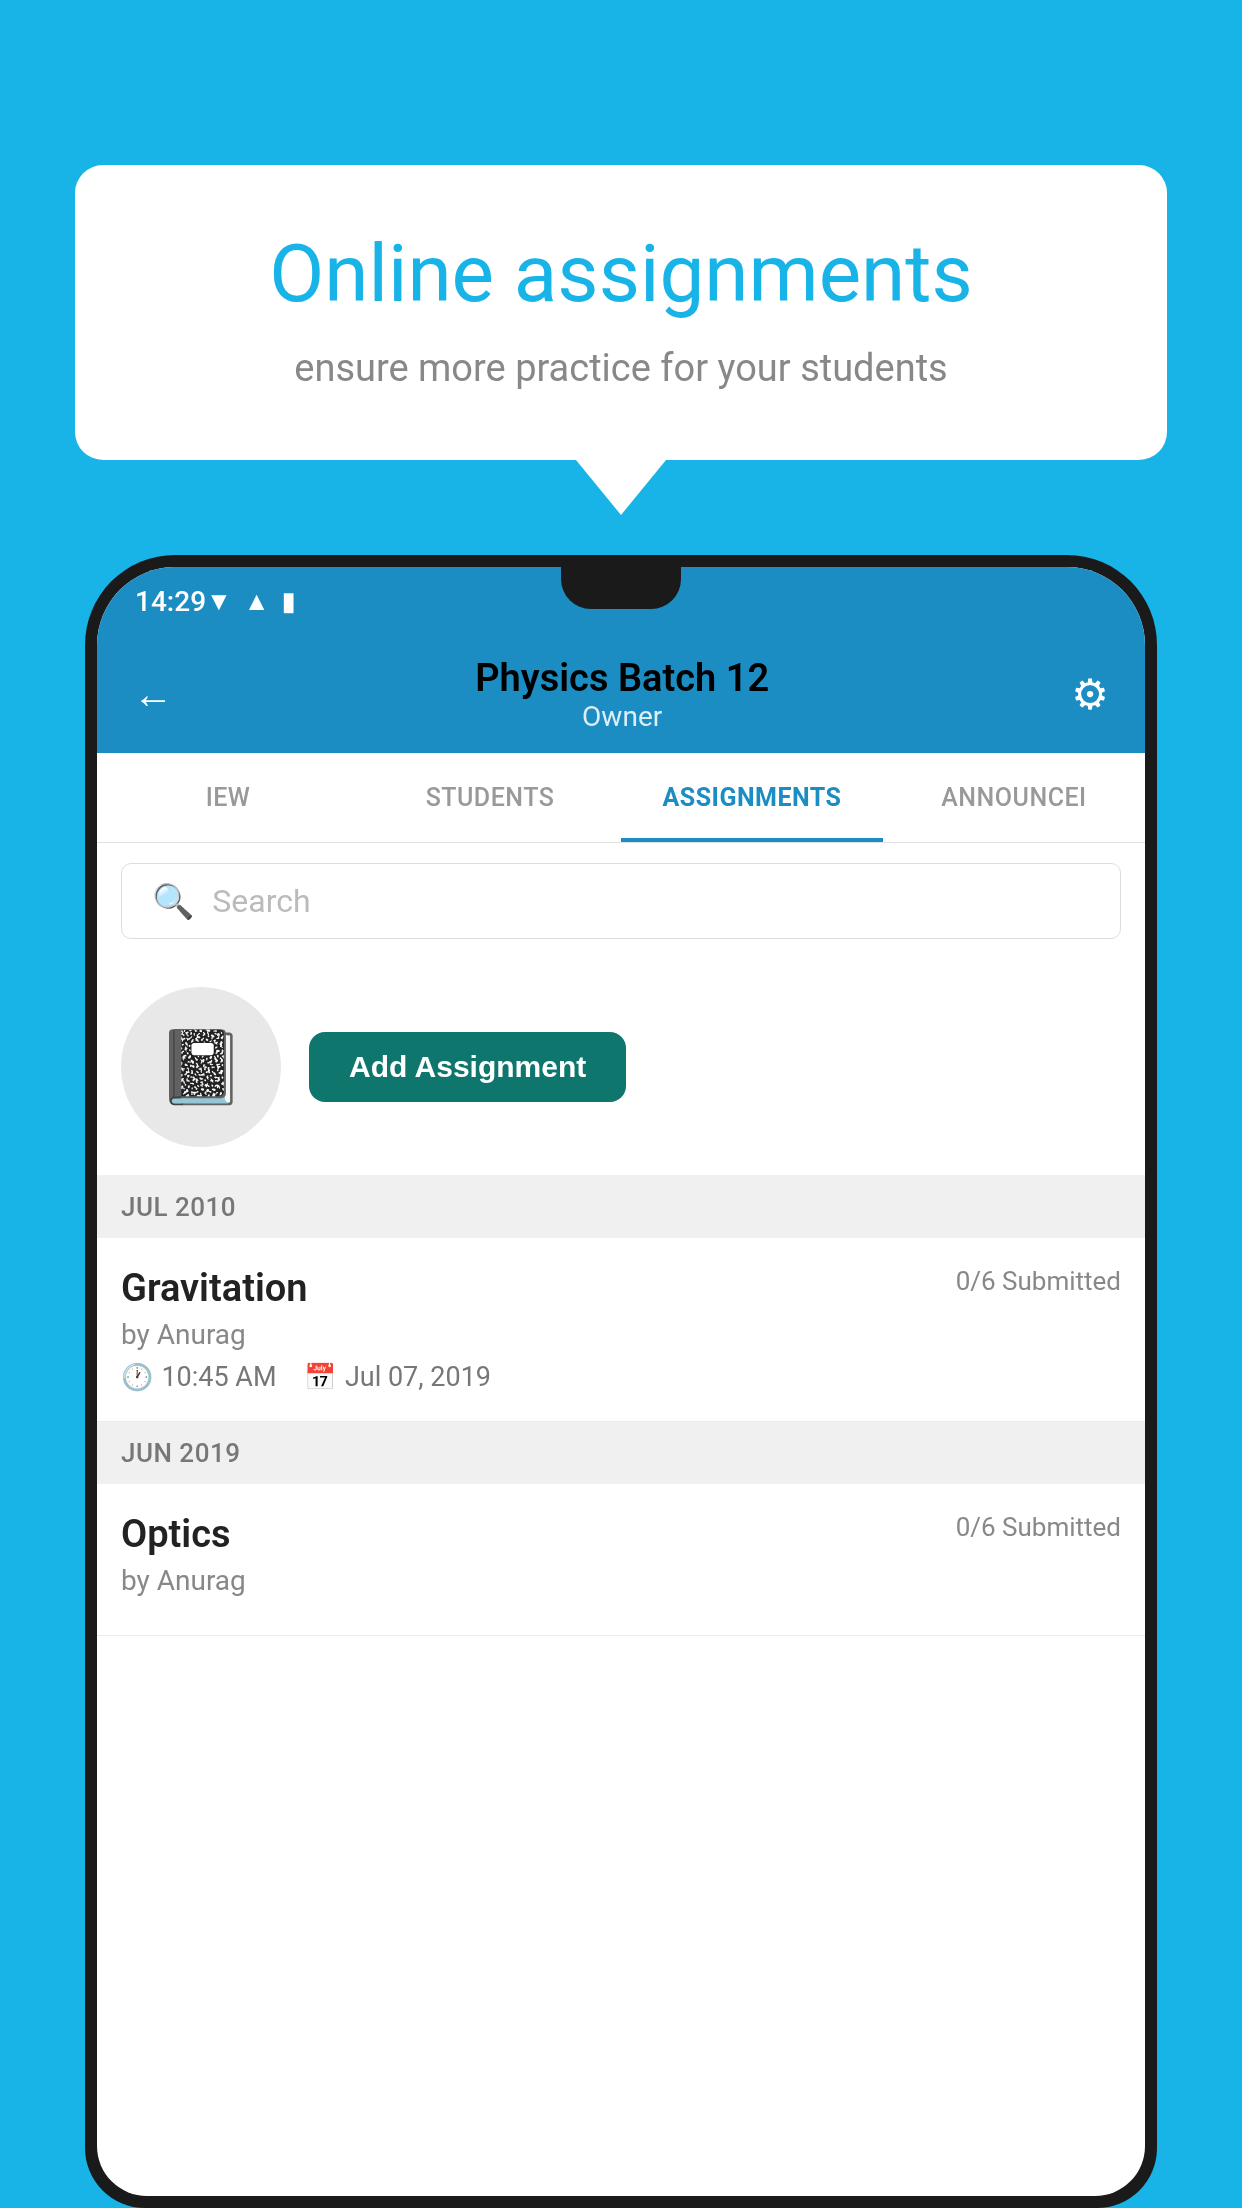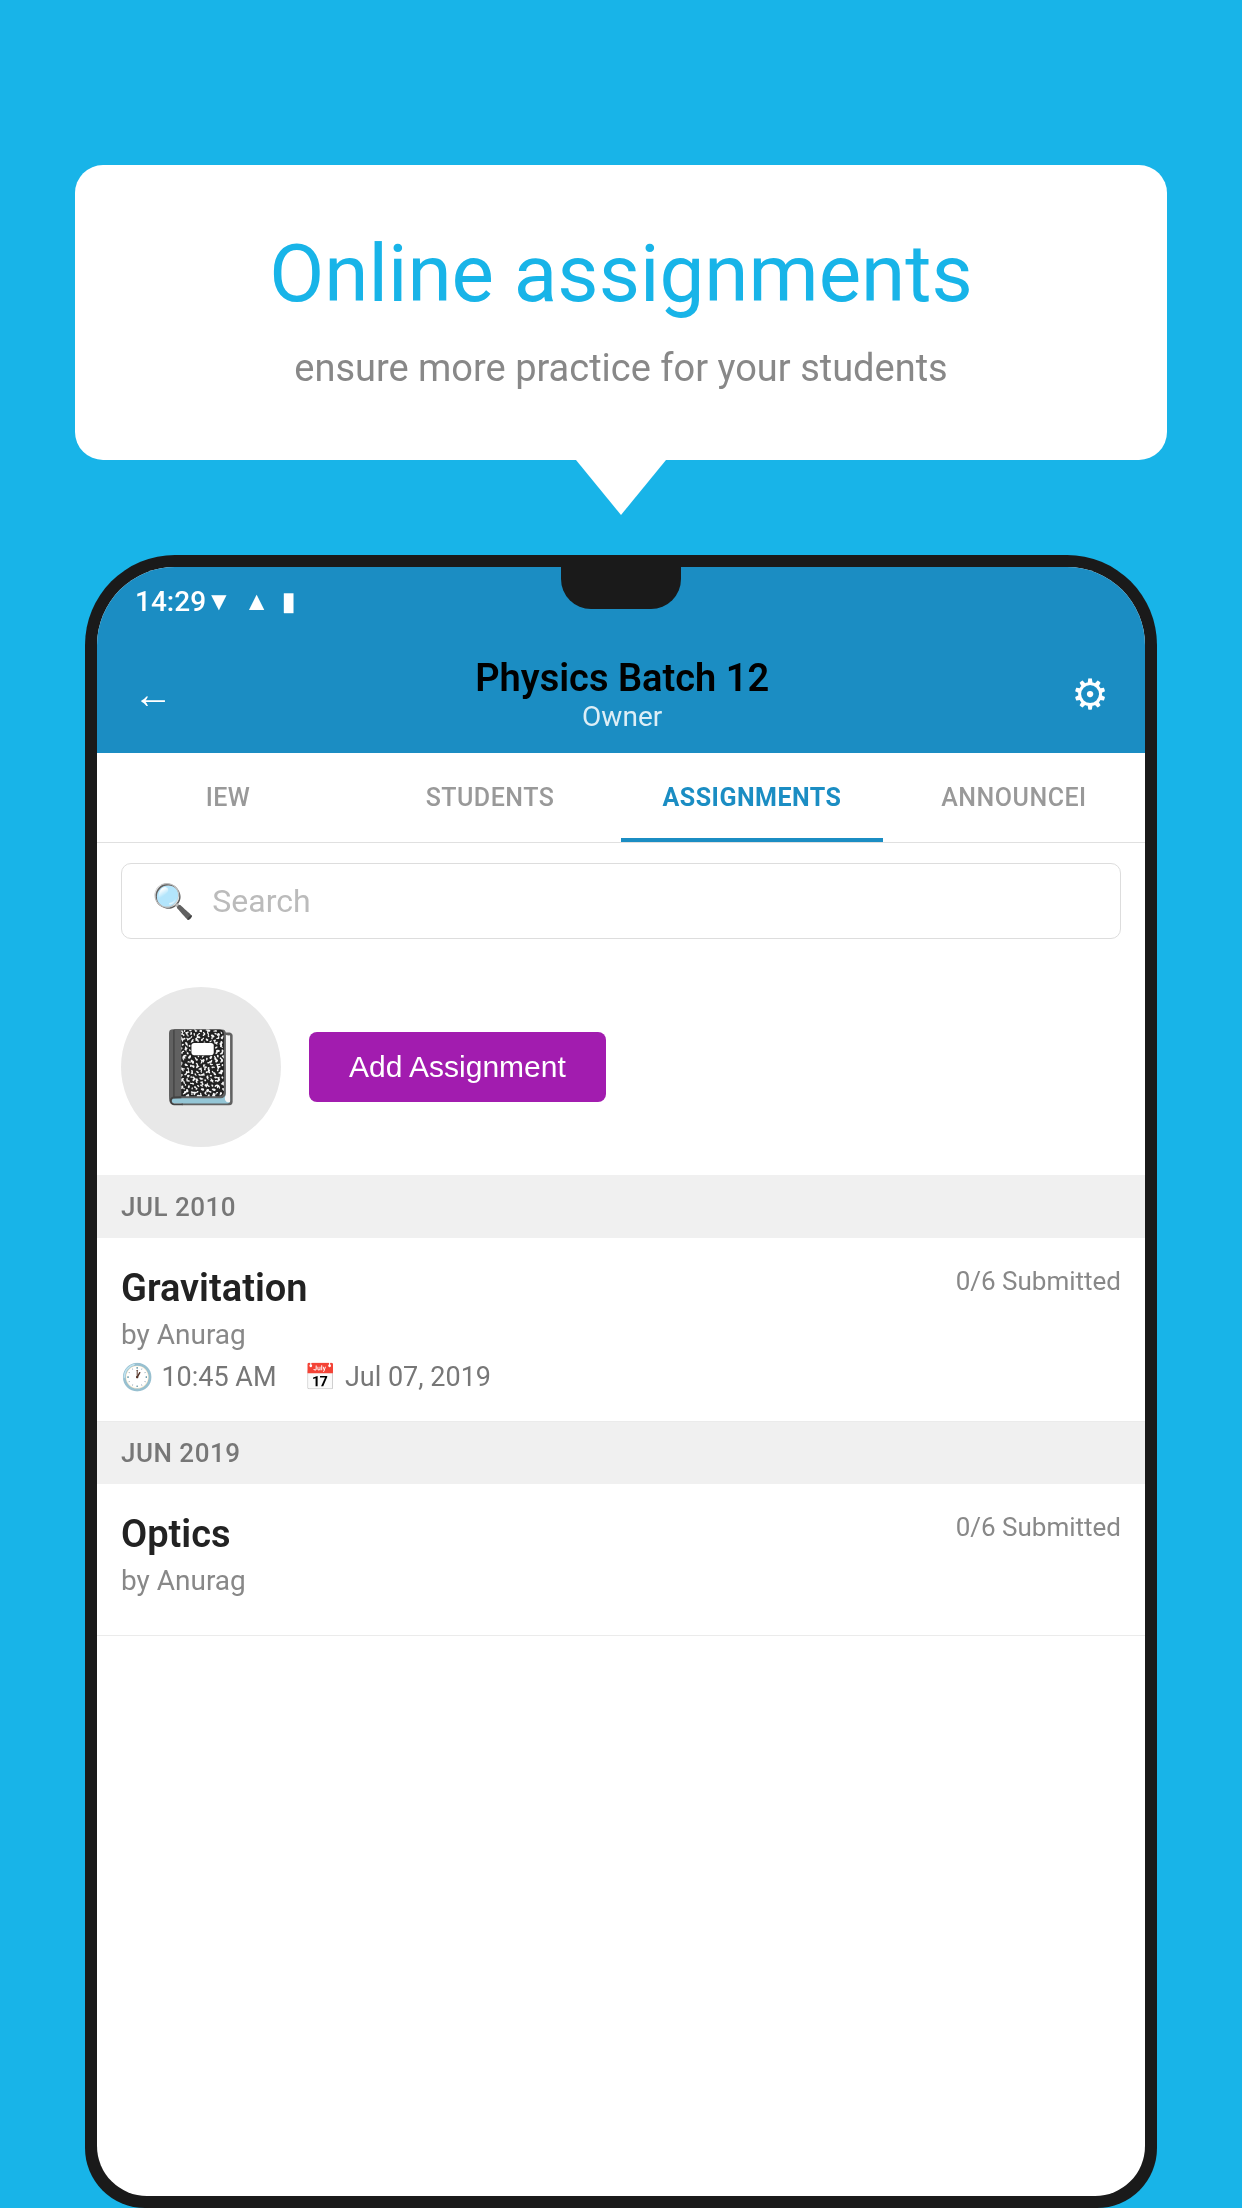--- a/index.html
+++ b/index.html
@@ -251,27 +251,27 @@
     }
 
     .assignment-desc {
       color: #666;
       font-size: 28px;
       line-height: 1.5;
       margin-bottom: 22px;
     }
 
     .add-assignment-btn {
-      background: #a21caf;
+      background: #0f766e;
       color: white;
       border: none;
-      border-radius: 8px;
+      border-radius: 16px;
       padding: 18px 40px;
       font-size: 30px;
-      font-weight: 400;
+      font-weight: 700;
       cursor: pointer;
     }
 
     
     .section-header {
       background: #f0f0f0;
       padding: 16px 24px;
       font-size: 26px;
       color: #777;
       font-weight: 500;

